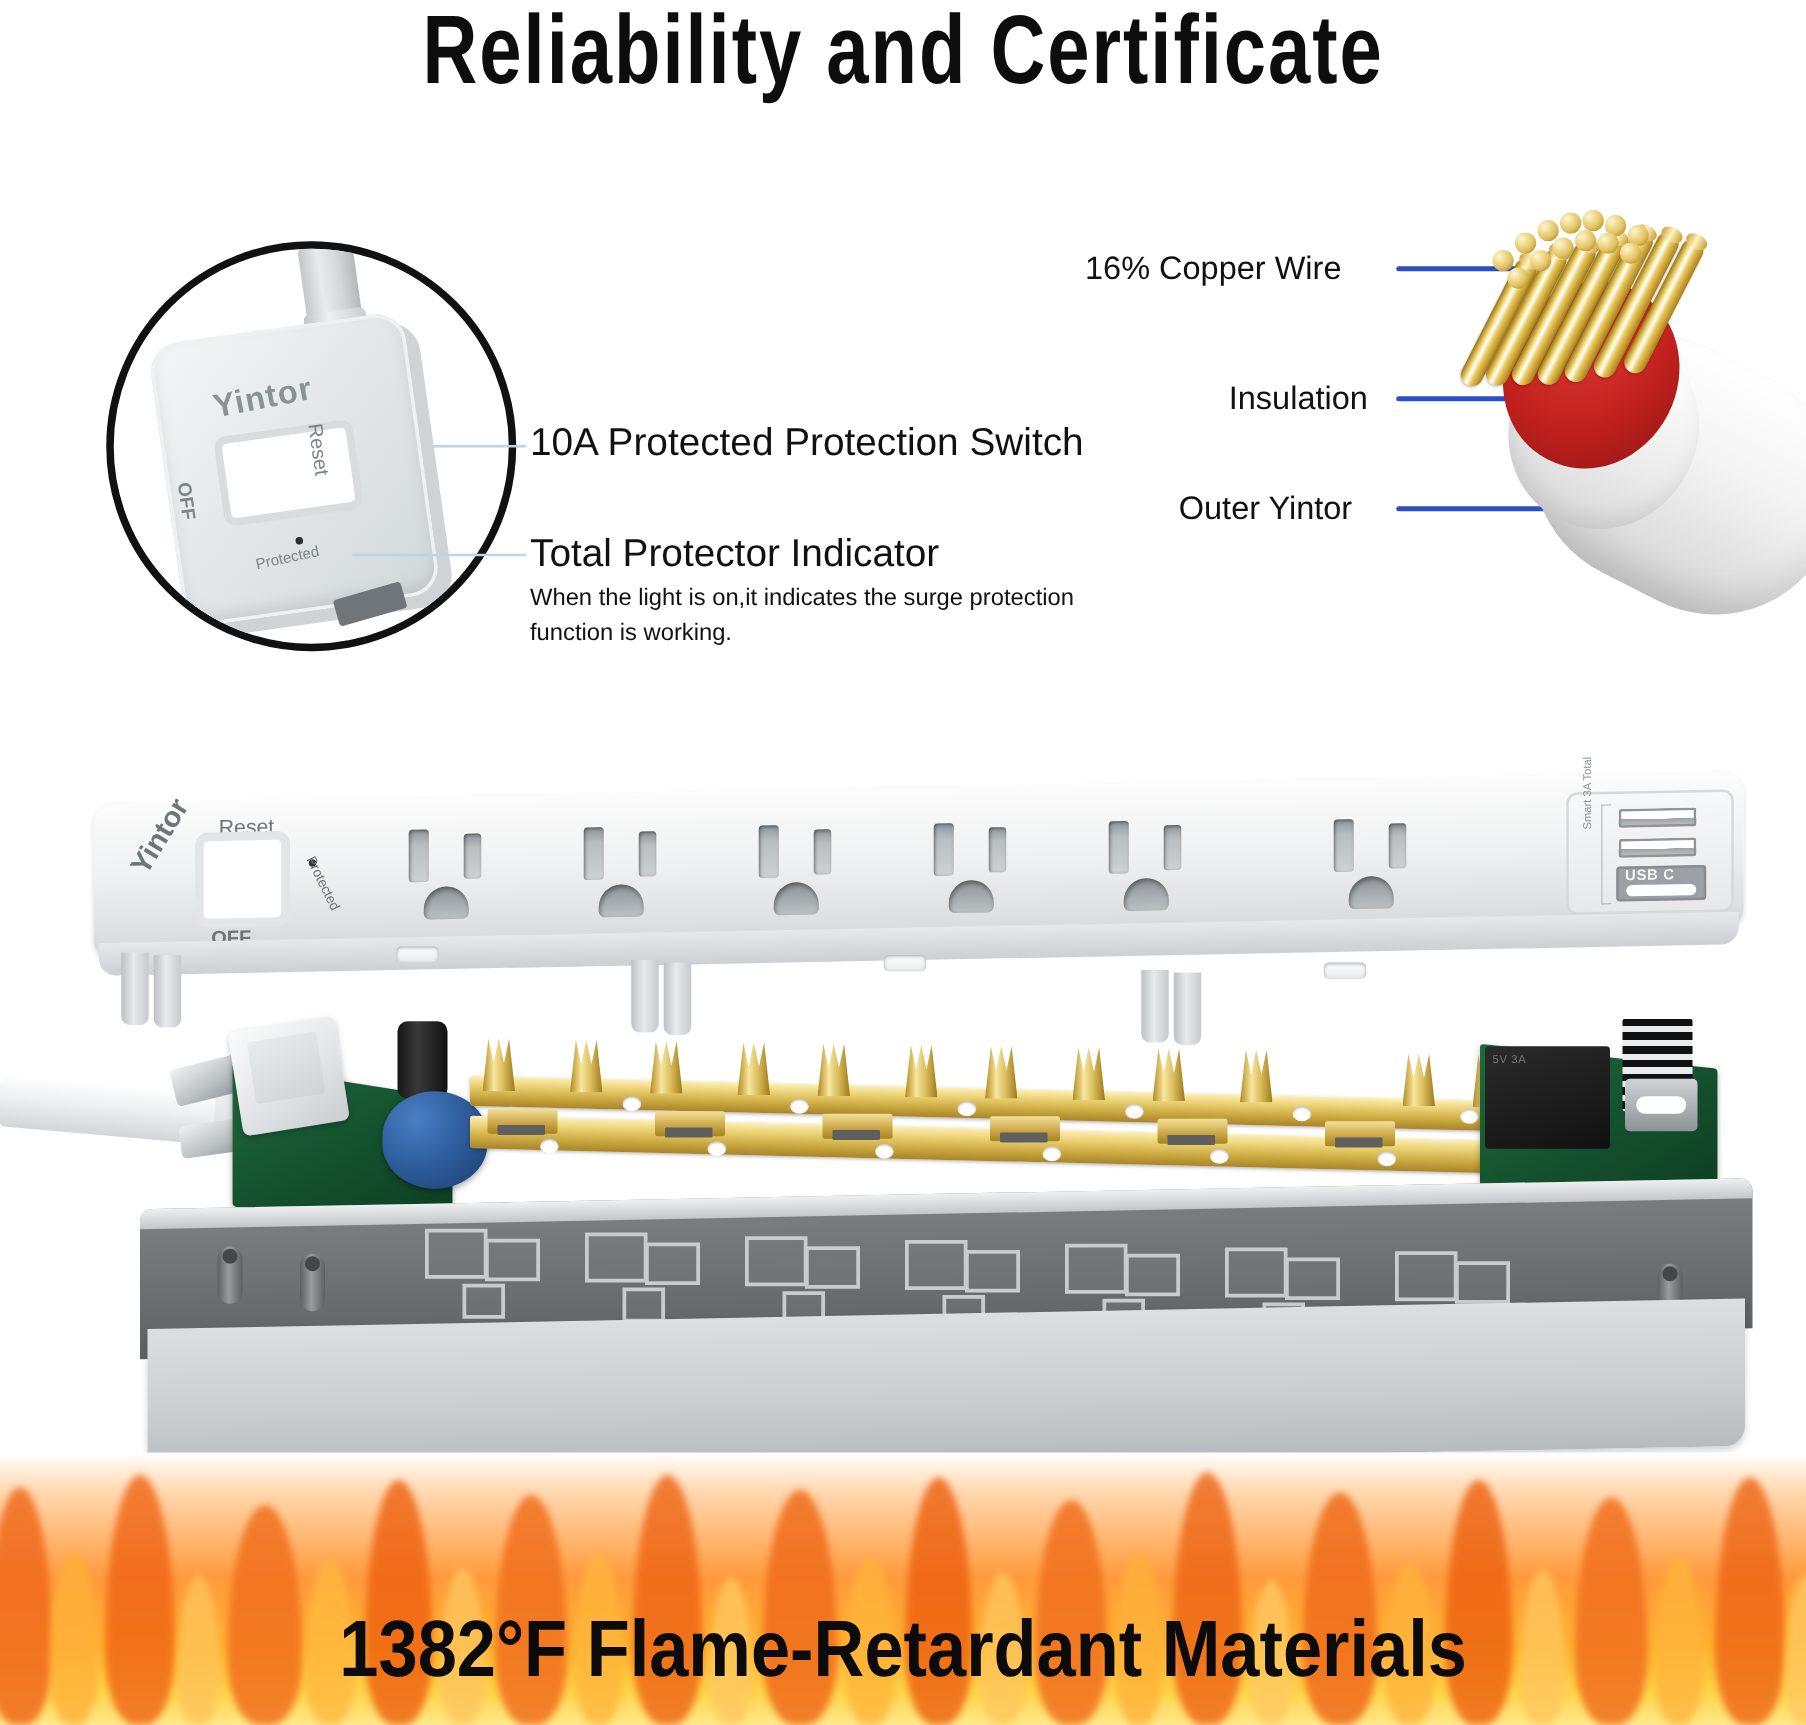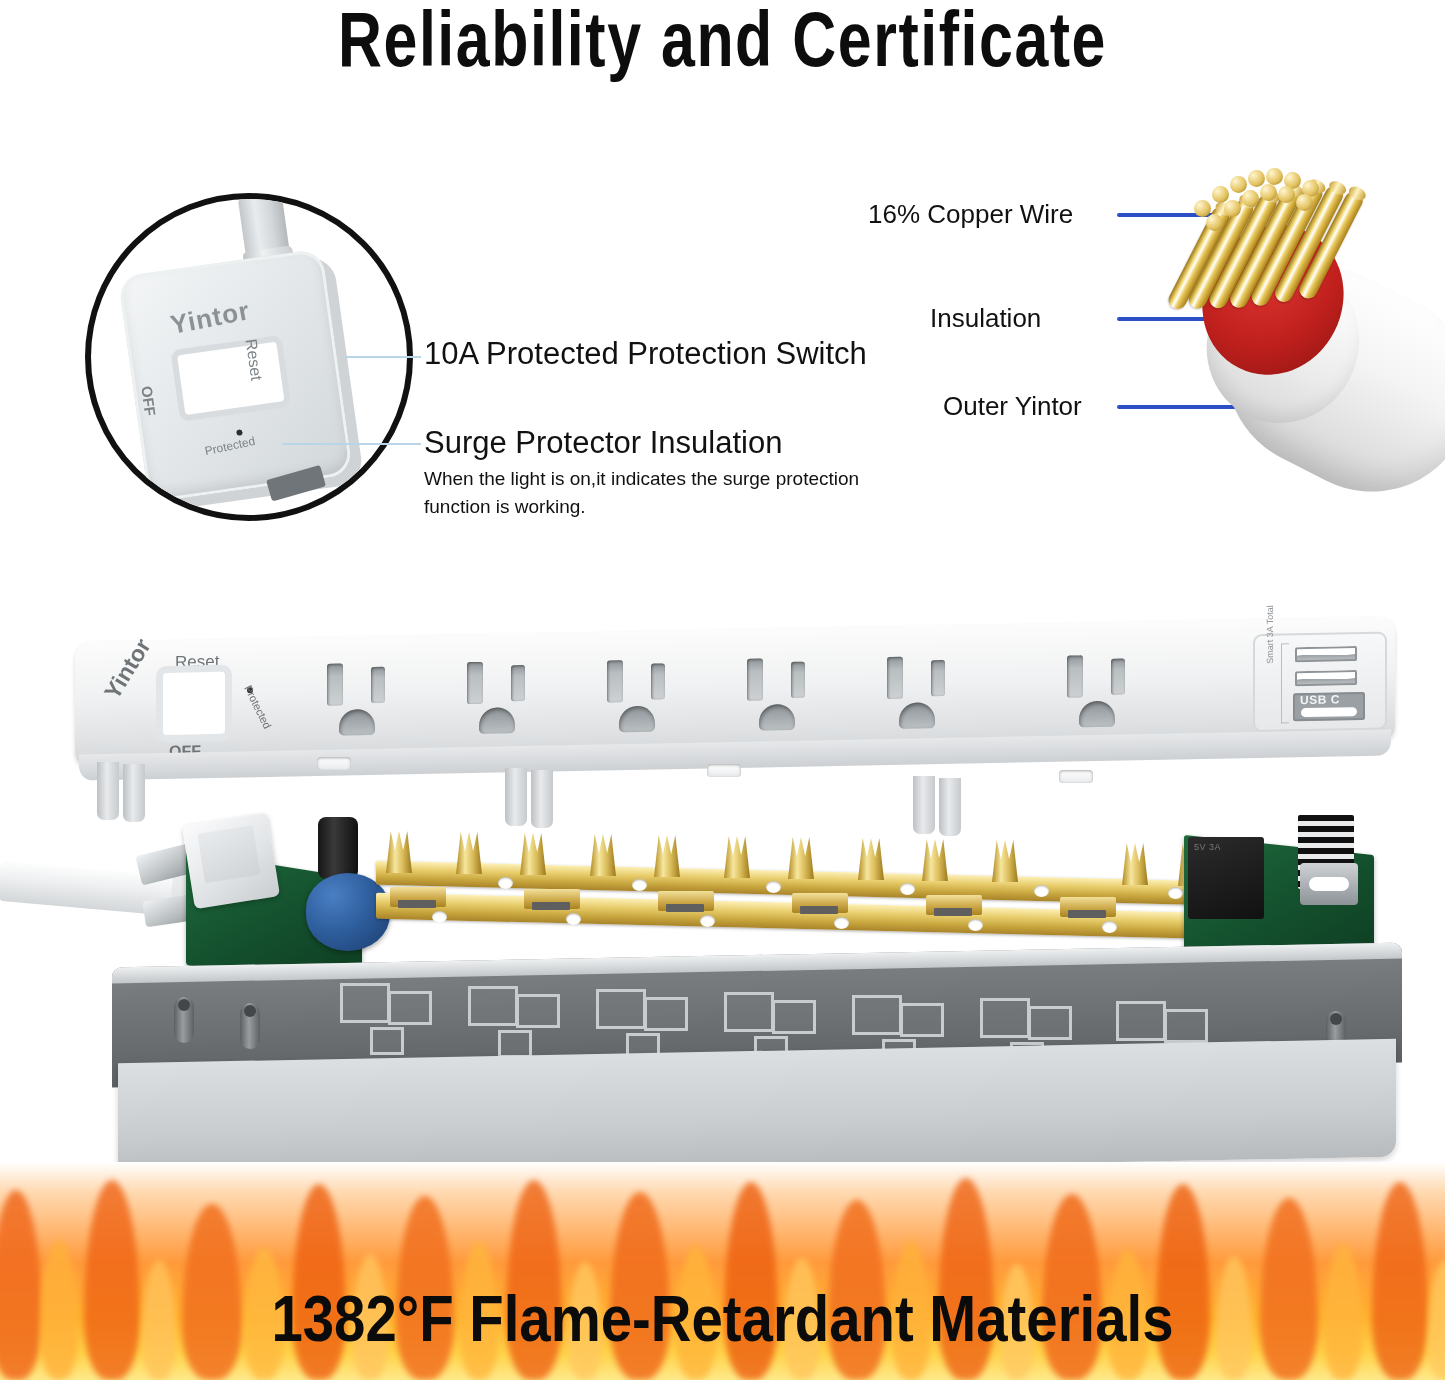--- a/index.html
+++ b/index.html
@@ -228,27 +228,27 @@
       </div>
       <div class="sw-foot"></div>
     </div>
   </div>
 </div>
 
 <div class="lead-l" style="left:345px;top:356px;width:76px;"></div>
 <div class="lead-l" style="left:282px;top:443px;width:139px;"></div>
 
 <div id="cl1">10A Protected Protection Switch</div>
-<div id="cl2">Surge Protector Insulation</div>
+<div id="cl2">Total Protector Indicator</div>
 <div id="cl2sub">When the light is on,it indicates the surge protection function is working.</div>
 
 <div class="wl" style="left:868px;top:199px;">16% Copper Wire</div>
 <div class="lead-r" style="left:1117px;top:213px;width:100px;"></div>
 
-<div class="wl" style="left:930px;top:303px;">Insulation</div>
+<div class="wl" style="left:983px;top:303px;">Insulation</div>
 <div class="lead-r" style="left:1117px;top:317px;width:186px;"></div>
 
 <div class="wl" style="left:943px;top:391px;">Outer Yintor</div>
 <div class="lead-r" style="left:1117px;top:405px;width:196px;"></div>
 
 <div id="cable">
   <div class="jacket"></div>
   <div class="jacket2"></div>
   <div class="redcore"></div>
   <div class="strand" style="left:22px;top:42px;width:18px;height:112px;transform:rotate(27deg);"></div>
@@ -379,21 +379,21 @@
   <div class="clip" style="left:1118px;top:29px;"></div>
 
   <div class="contact" style="left:330px;top:72px;"></div>
   <div class="contact" style="left:464px;top:74px;"></div>
   <div class="contact" style="left:598px;top:76px;"></div>
   <div class="contact" style="left:732px;top:78px;"></div>
   <div class="contact" style="left:866px;top:80px;"></div>
   <div class="contact" style="left:1000px;top:82px;"></div>
 
   <div class="pcb" style="left:1124px;top:30px;width:190px;height:126px;transform:skewY(6deg);"></div>
-  <div class="usbblk" style="left:1128px;top:22px;width:76px;height:82px;">
+  <div class="usbblk" style="left:1128px;top:22px;width:100px;height:82px;">
     <div class="sil">5V 3A</div>
   </div>
   <div class="heatsink" style="left:1238px;top:0px;"></div>
   <div class="usbc-int" style="left:1240px;top:48px;"></div>
 </div>
 
 <div id="shell">
   <div class="shell-in"></div>
   <div class="shell-rim"></div>
   <div class="post" style="left:62px;top:42px;"></div>

